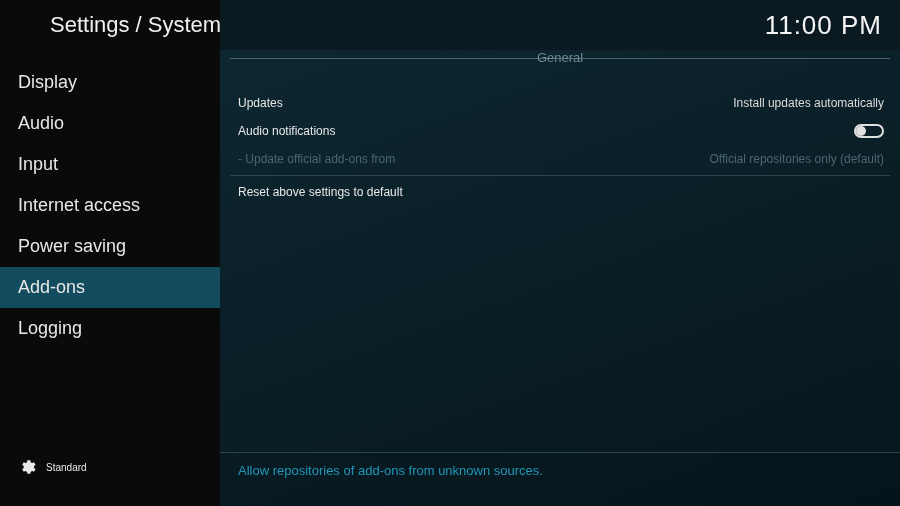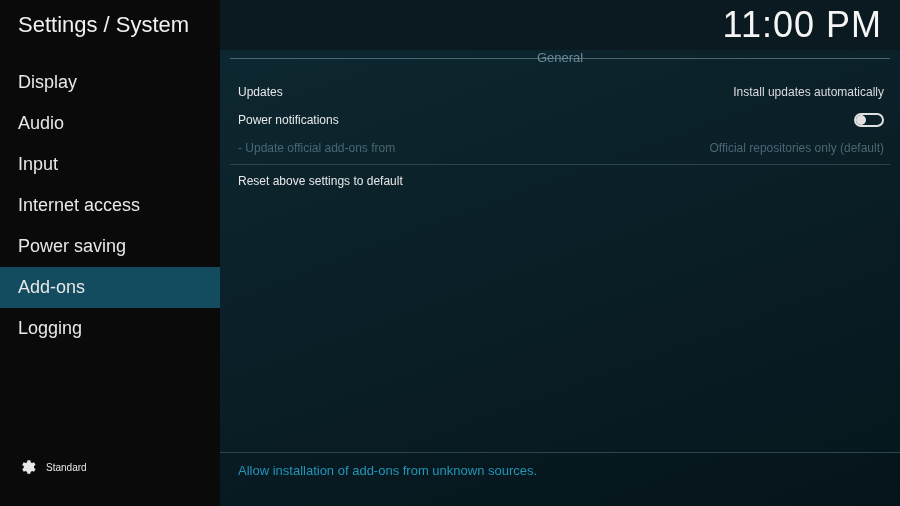--- a/index.html
+++ b/index.html
@@ -15,22 +15,22 @@
 .header {
   position: absolute;
   top: 0; left: 0; right: 0;
   height: 50px;
   display: flex;
   justify-content: space-between;
   align-items: center;
   padding: 0 18px;
   z-index: 10;
 }
-.breadcrumb { font-size: 22px; font-weight: 300; color: #f0f0f0; }
-.clock { font-size: 36px; font-weight: 300; color: #f5f5f5; letter-spacing: 1px; }
+.breadcrumb { font-size: 22px; font-weight: 300; color: #f0f0f0; margin-left: 32px; }
+.clock { font-size: 26px; font-weight: 300; color: #f5f5f5; letter-spacing: 1px; }
 .sidebar {
   position: absolute;
   top: 50px; left: 0; bottom: 0;
   width: 260px;
   background: #0a0a0a;
   display: flex;
   flex-direction: column;
   padding-top: 12px;
 }
 .sidebar-bg-top {
@@ -57,21 +57,21 @@
 .sidebar-footer-label { font-size: 10px; font-weight: 300; }
 .main {
   position: absolute;
   top: 50px; left: 220px; right: 0; bottom: 0;
   background: linear-gradient(160deg, #0d2730 0%, #0a1e26 50%, #06161c 100%);
   display: flex;
   flex-direction: column;
 }
 .section-divider {
   border-top: 1px solid #4a6570;
-  margin: 8px 10px 5px 10px;
+  margin: 8px 10px 16px 10px;
   position: relative;
 }
 .section-label {
   position:absolute; left:50%; top:-9px; transform:translateX(-50%);
   font-size: 13px; color: #6d8a96; padding: 0 8px;
 }
 .settings-list { margin-top: 14px; }
 .setting-row {
   display: flex;
   justify-content: space-between;
@@ -145,34 +145,34 @@
   </div>
 
   <div class="settings-list">
 
     <div class="setting-row">
       <span class="setting-label">Updates</span>
       <span class="setting-value">Install updates automatically</span>
     </div>
 
     <div class="setting-row">
-      <span class="setting-label">Power notifications</span>
+      <span class="setting-label">Audio notifications</span>
       <span class="toggle off"></span>
     </div>
 
 
     <div class="setting-row disabled">
       <span class="setting-label">- Update official add-ons from</span>
       <span class="setting-value">Official repositories only (default)</span>
     </div>
 
     <div class="hr-thin"></div>
 
     <div class="setting-row">
       <span class="setting-label">Reset above settings to default</span>
     </div>
 
   </div>
 
   <div class="help-bar">
-    <span>Allow installation of add-ons from unknown sources.</span>
+    <span>Allow repositories of add-ons from unknown sources.</span>
   </div>
 </div>
 
 </body></html>

